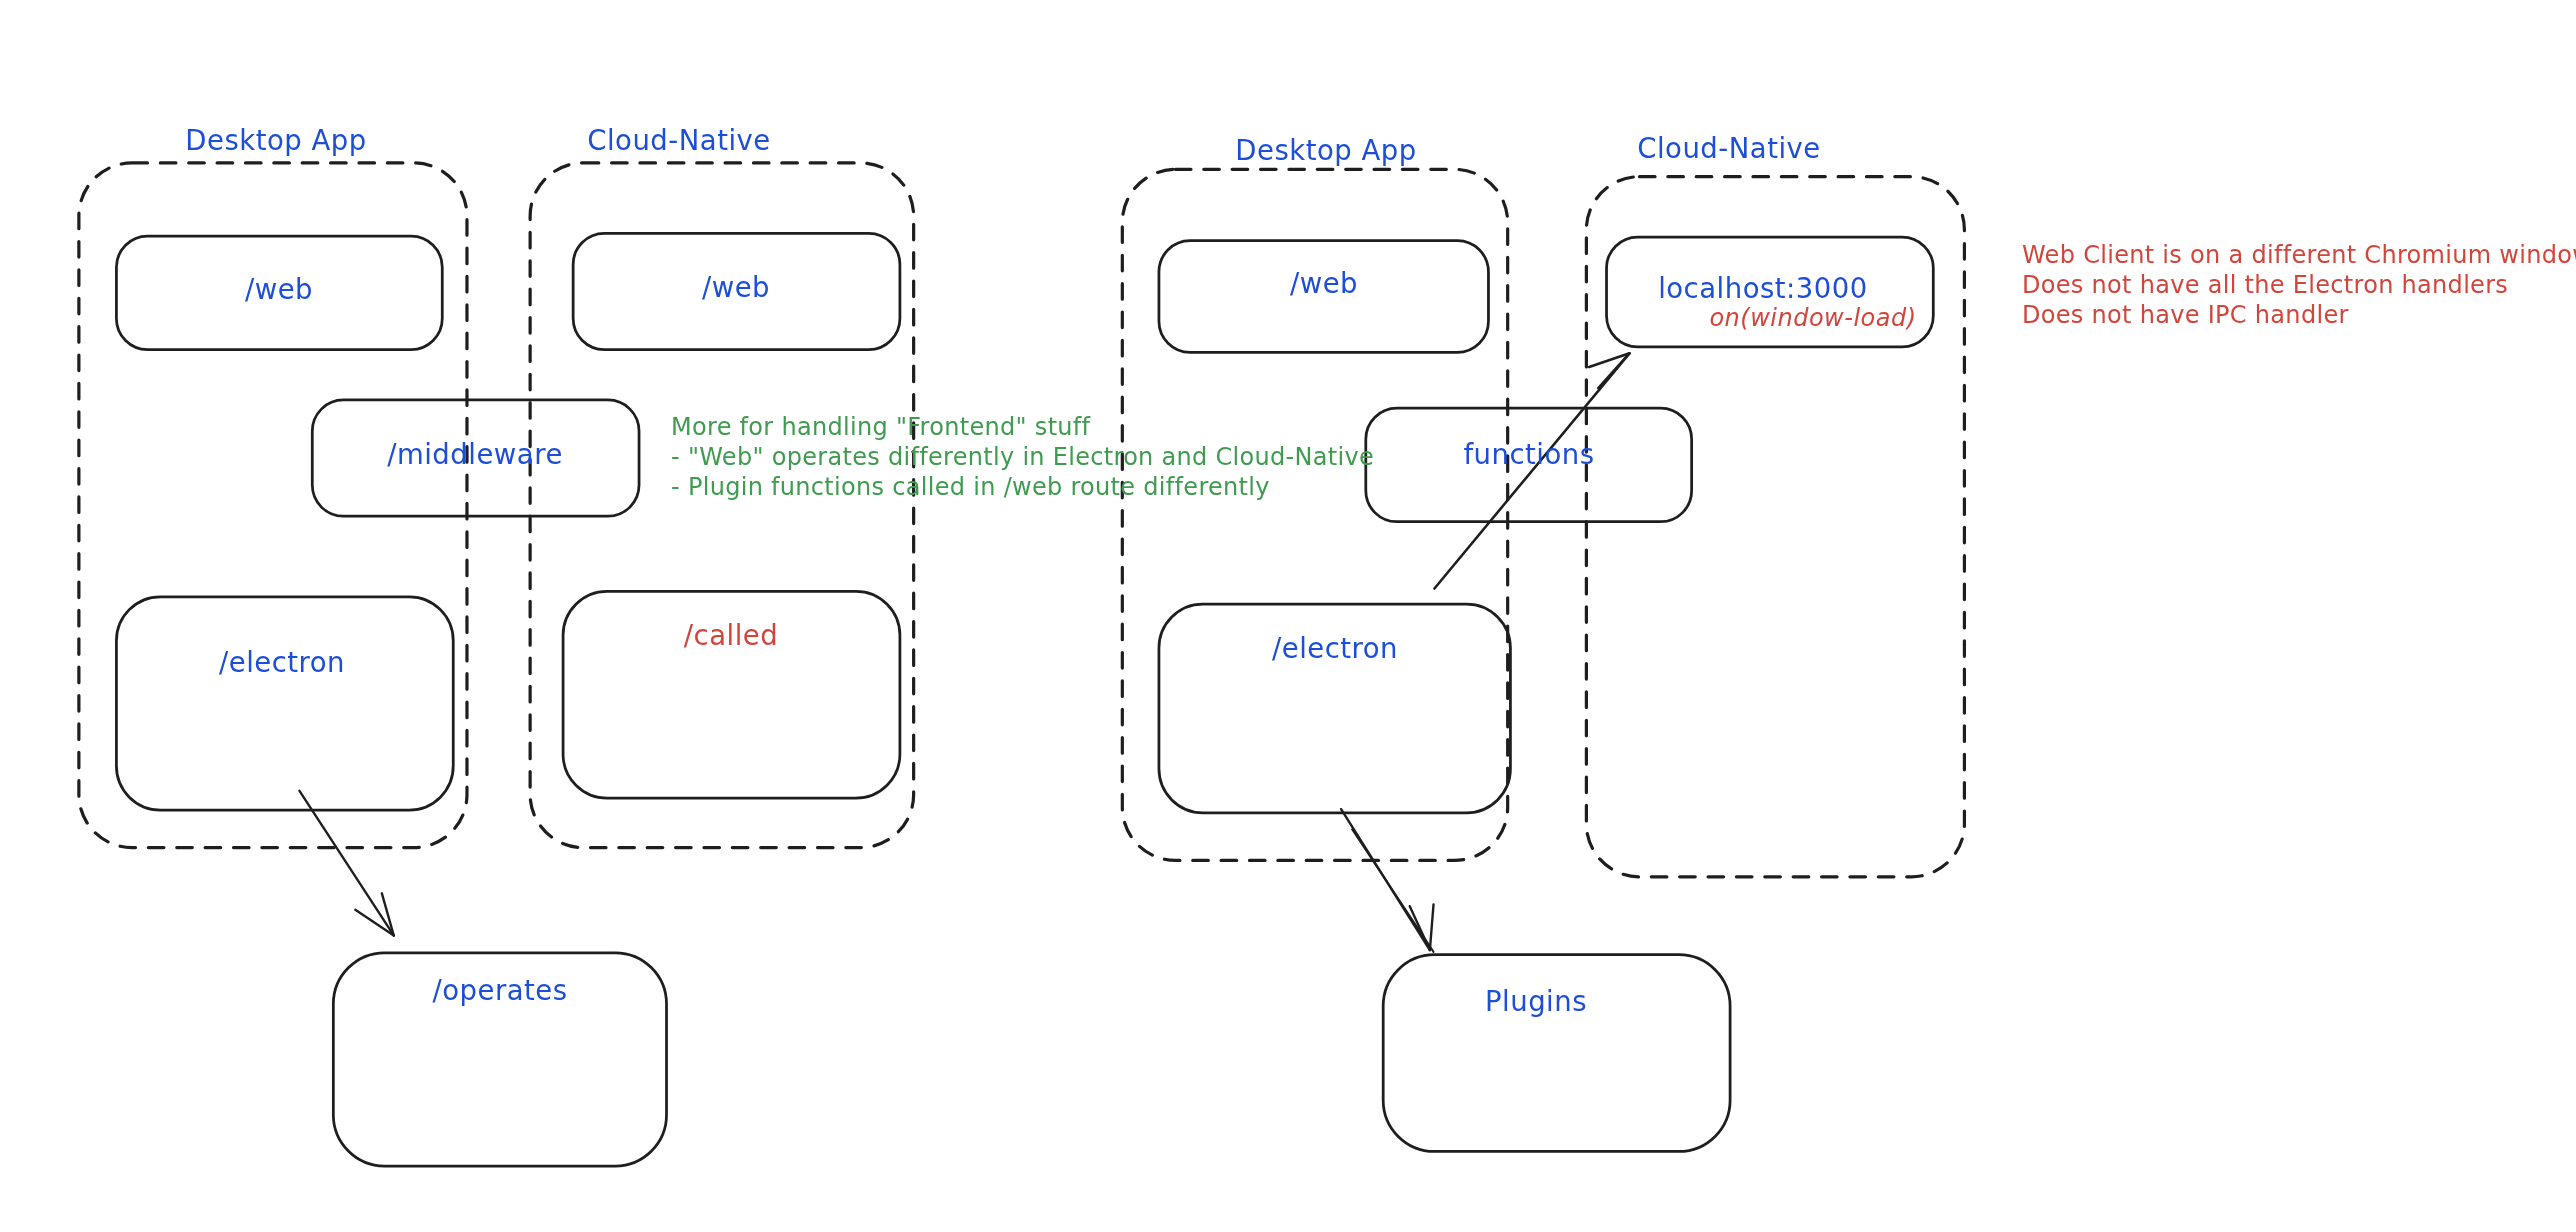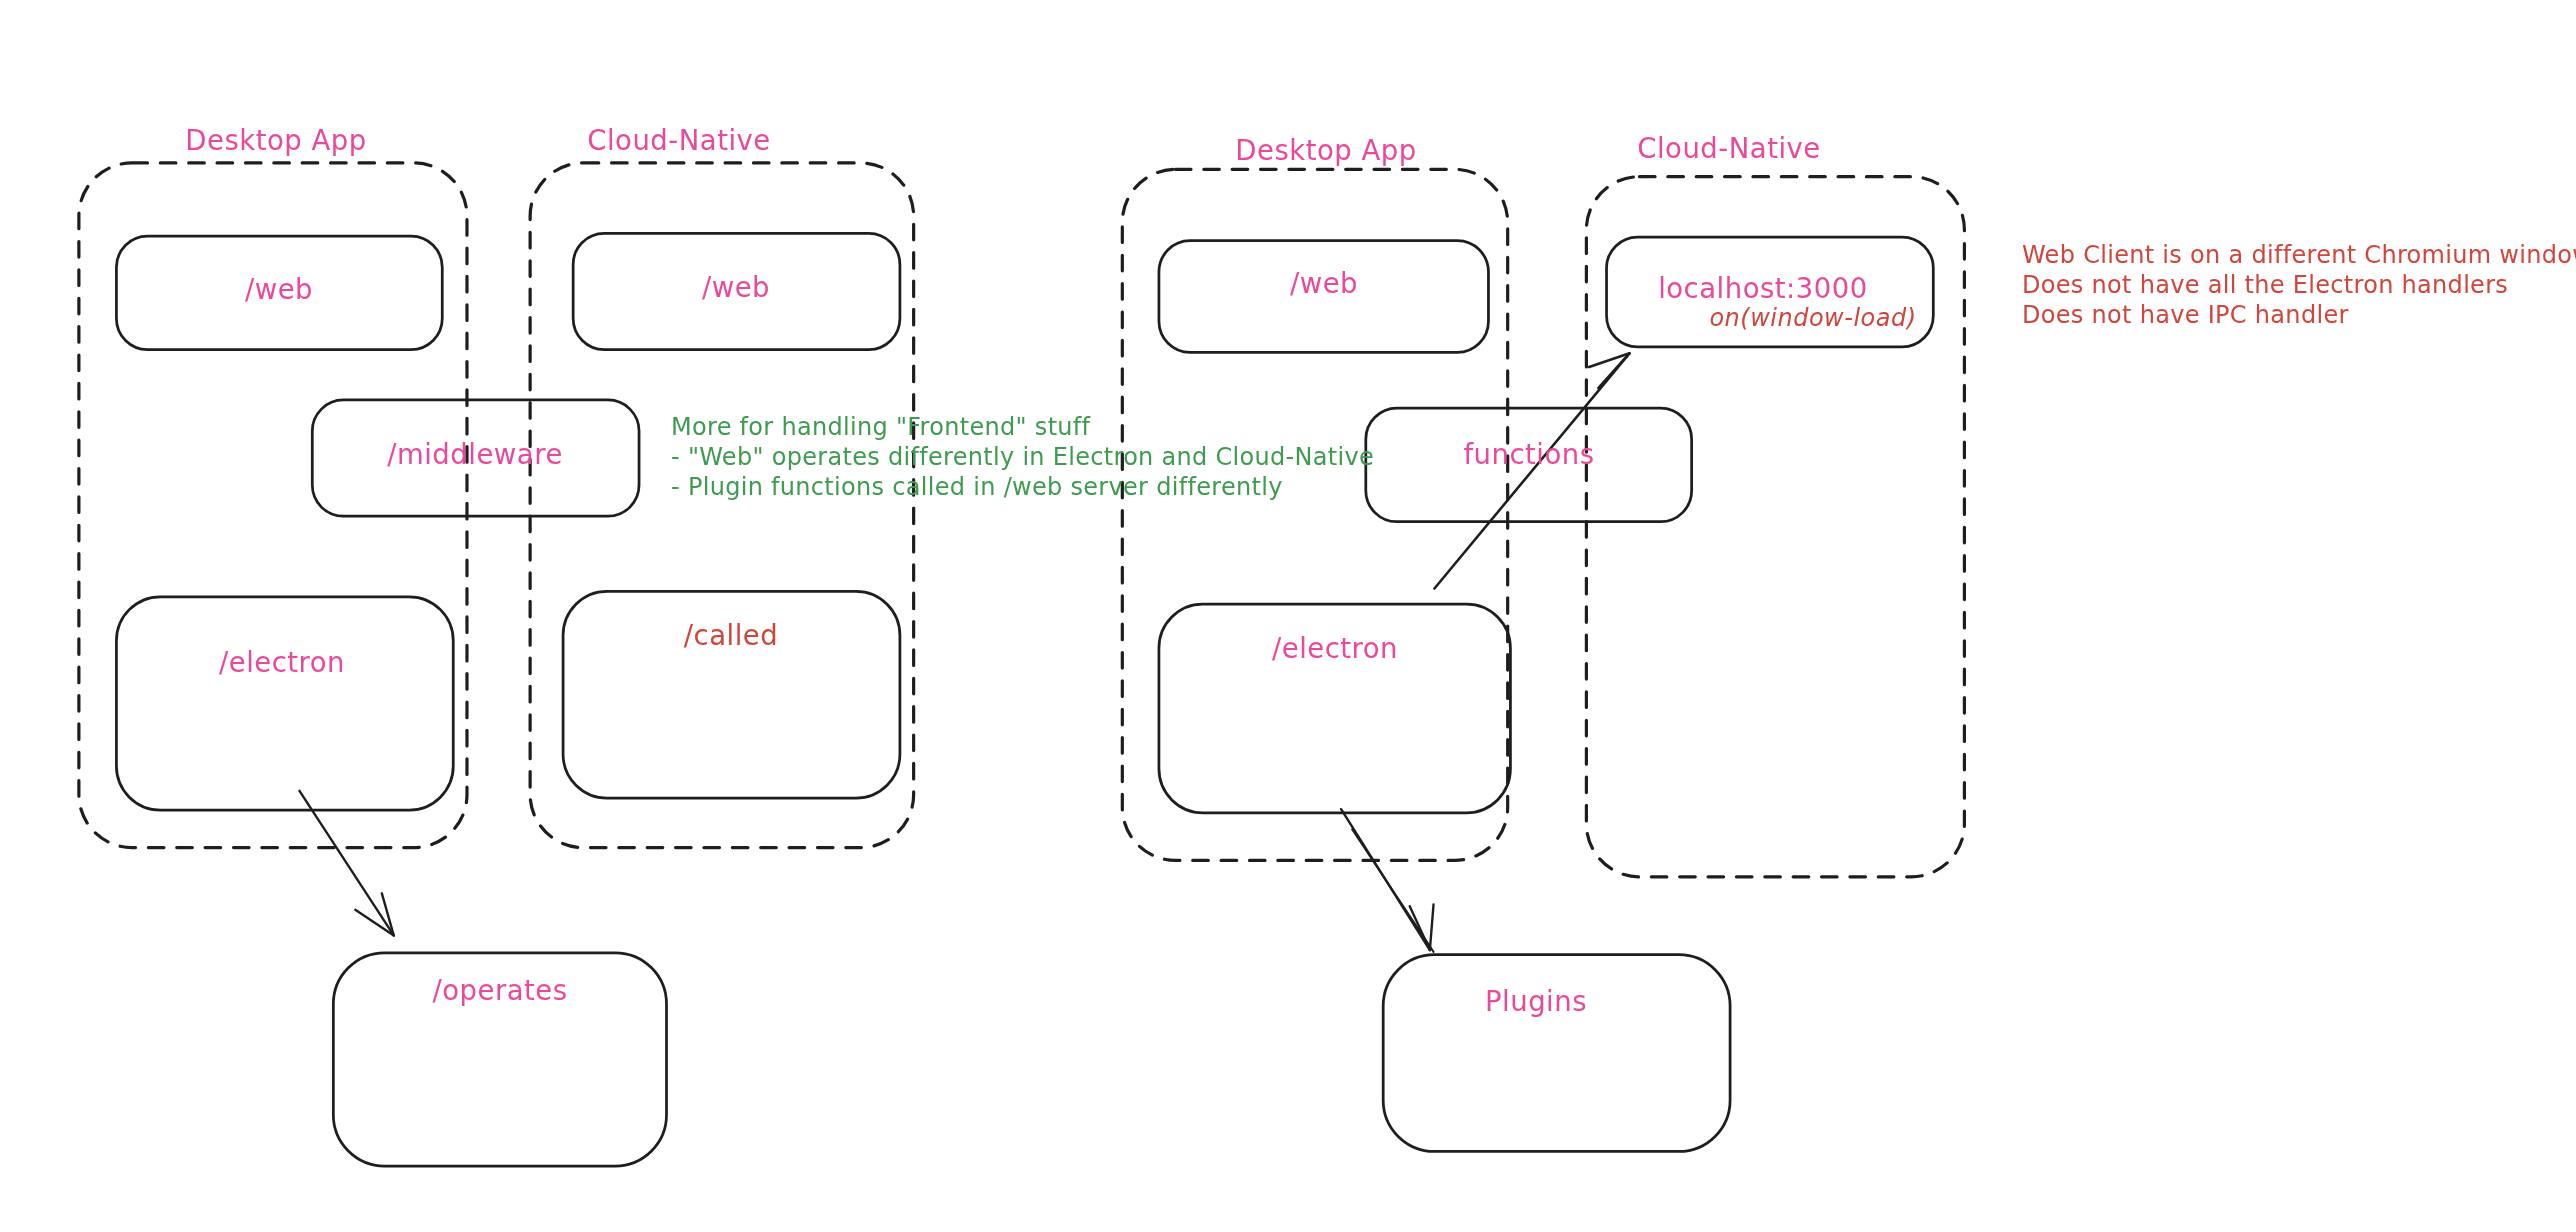--- a/index.html
+++ b/index.html
@@ -11,21 +11,21 @@
     color:#1d1d1d;
     overflow:hidden;
   }
   .canvas svg{position:absolute;left:0;top:0;}
   .t{
     position:absolute;
     transform:translateX(-50%);
     white-space:nowrap;
     font-size:27.5px;
     letter-spacing:0.5px;
-    color:#ec4899;
+    color:#1d4ed8;
   }
   .t.small{font-size:24px;font-style:italic;}
   .note{
     position:absolute;
     white-space:nowrap;
     font-size:24px;
     line-height:30px;
     letter-spacing:0.3px;
   }
   .note div{height:30px;}
@@ -78,21 +78,21 @@
   <div class="t" style="left:279px;top:273px">/web</div>
   <div class="t" style="left:475px;top:438px">/middleware</div>
   <div class="t" style="left:282px;top:646px">/electron</div>
   <div class="t" style="left:736px;top:271px">/web</div>
   <div class="t red" style="left:731px;top:619px">/called</div>
   <div class="t" style="left:500px;top:974px">/operates</div>
 
   <div class="note green" style="left:671px;top:412px">
     <div>More for handling "Frontend" stuff</div>
     <div>- "Web" operates differently in Electron and Cloud-Native</div>
-    <div>- Plugin functions called in /web server differently</div>
+    <div>- Plugin functions called in /web route differently</div>
   </div>
 
   <div class="t" style="left:1326px;top:134px">Desktop App</div>
   <div class="t" style="left:1729px;top:132px">Cloud-Native</div>
 
   <div class="t" style="left:1324px;top:267px">/web</div>
   <div class="t" style="left:1529px;top:438px">functions</div>
   <div class="t" style="left:1335px;top:632px">/electron</div>
   <div class="t" style="left:1763px;top:272px">localhost:3000</div>
   <div class="t small red" style="left:1813px;top:304px">on(window-load)</div>

